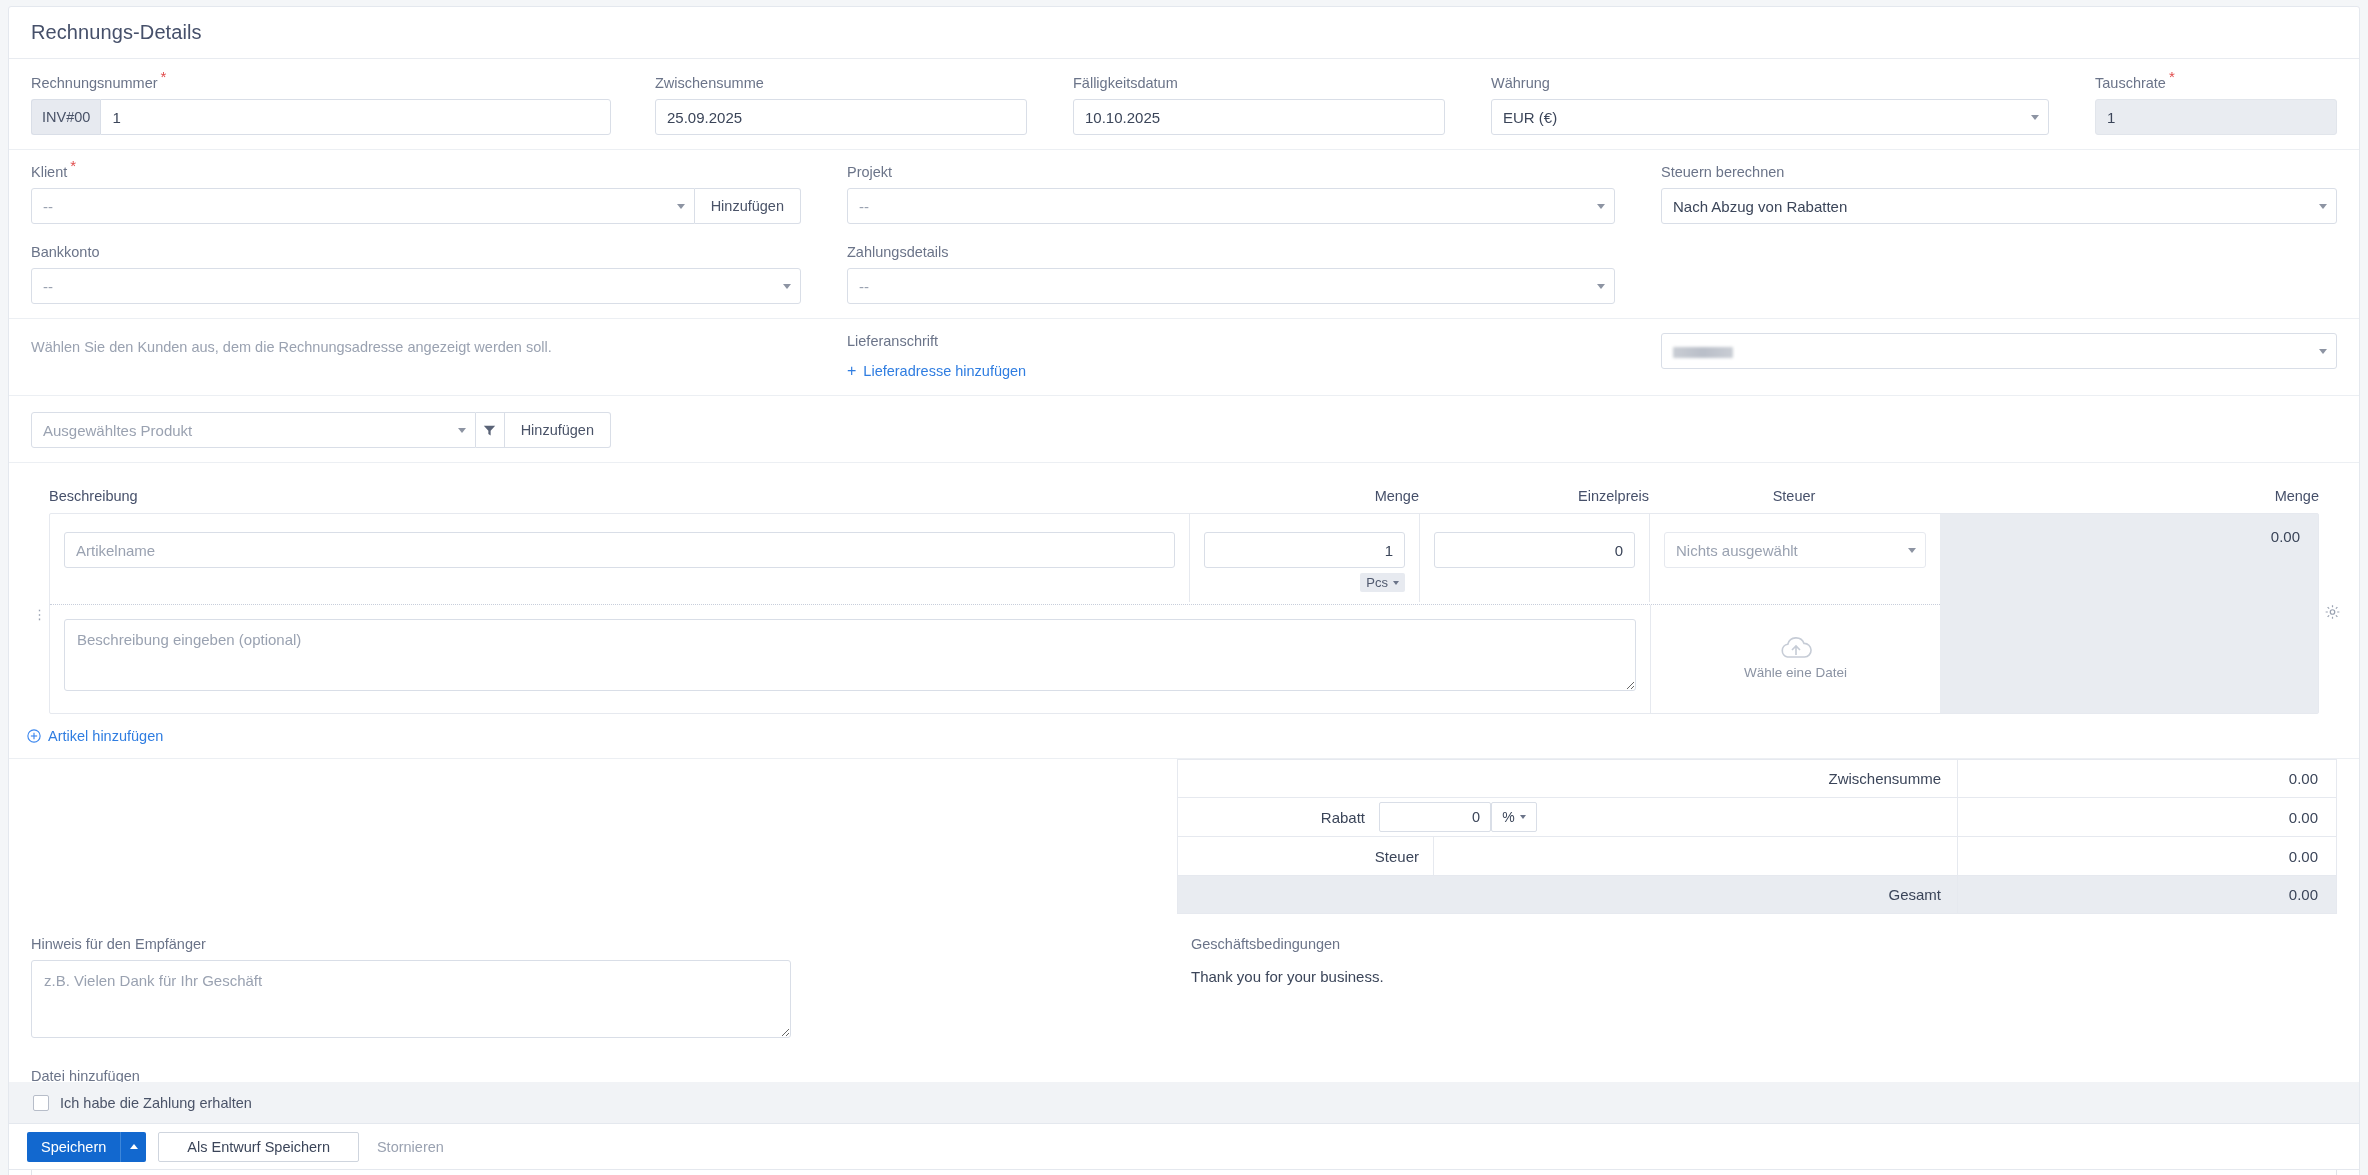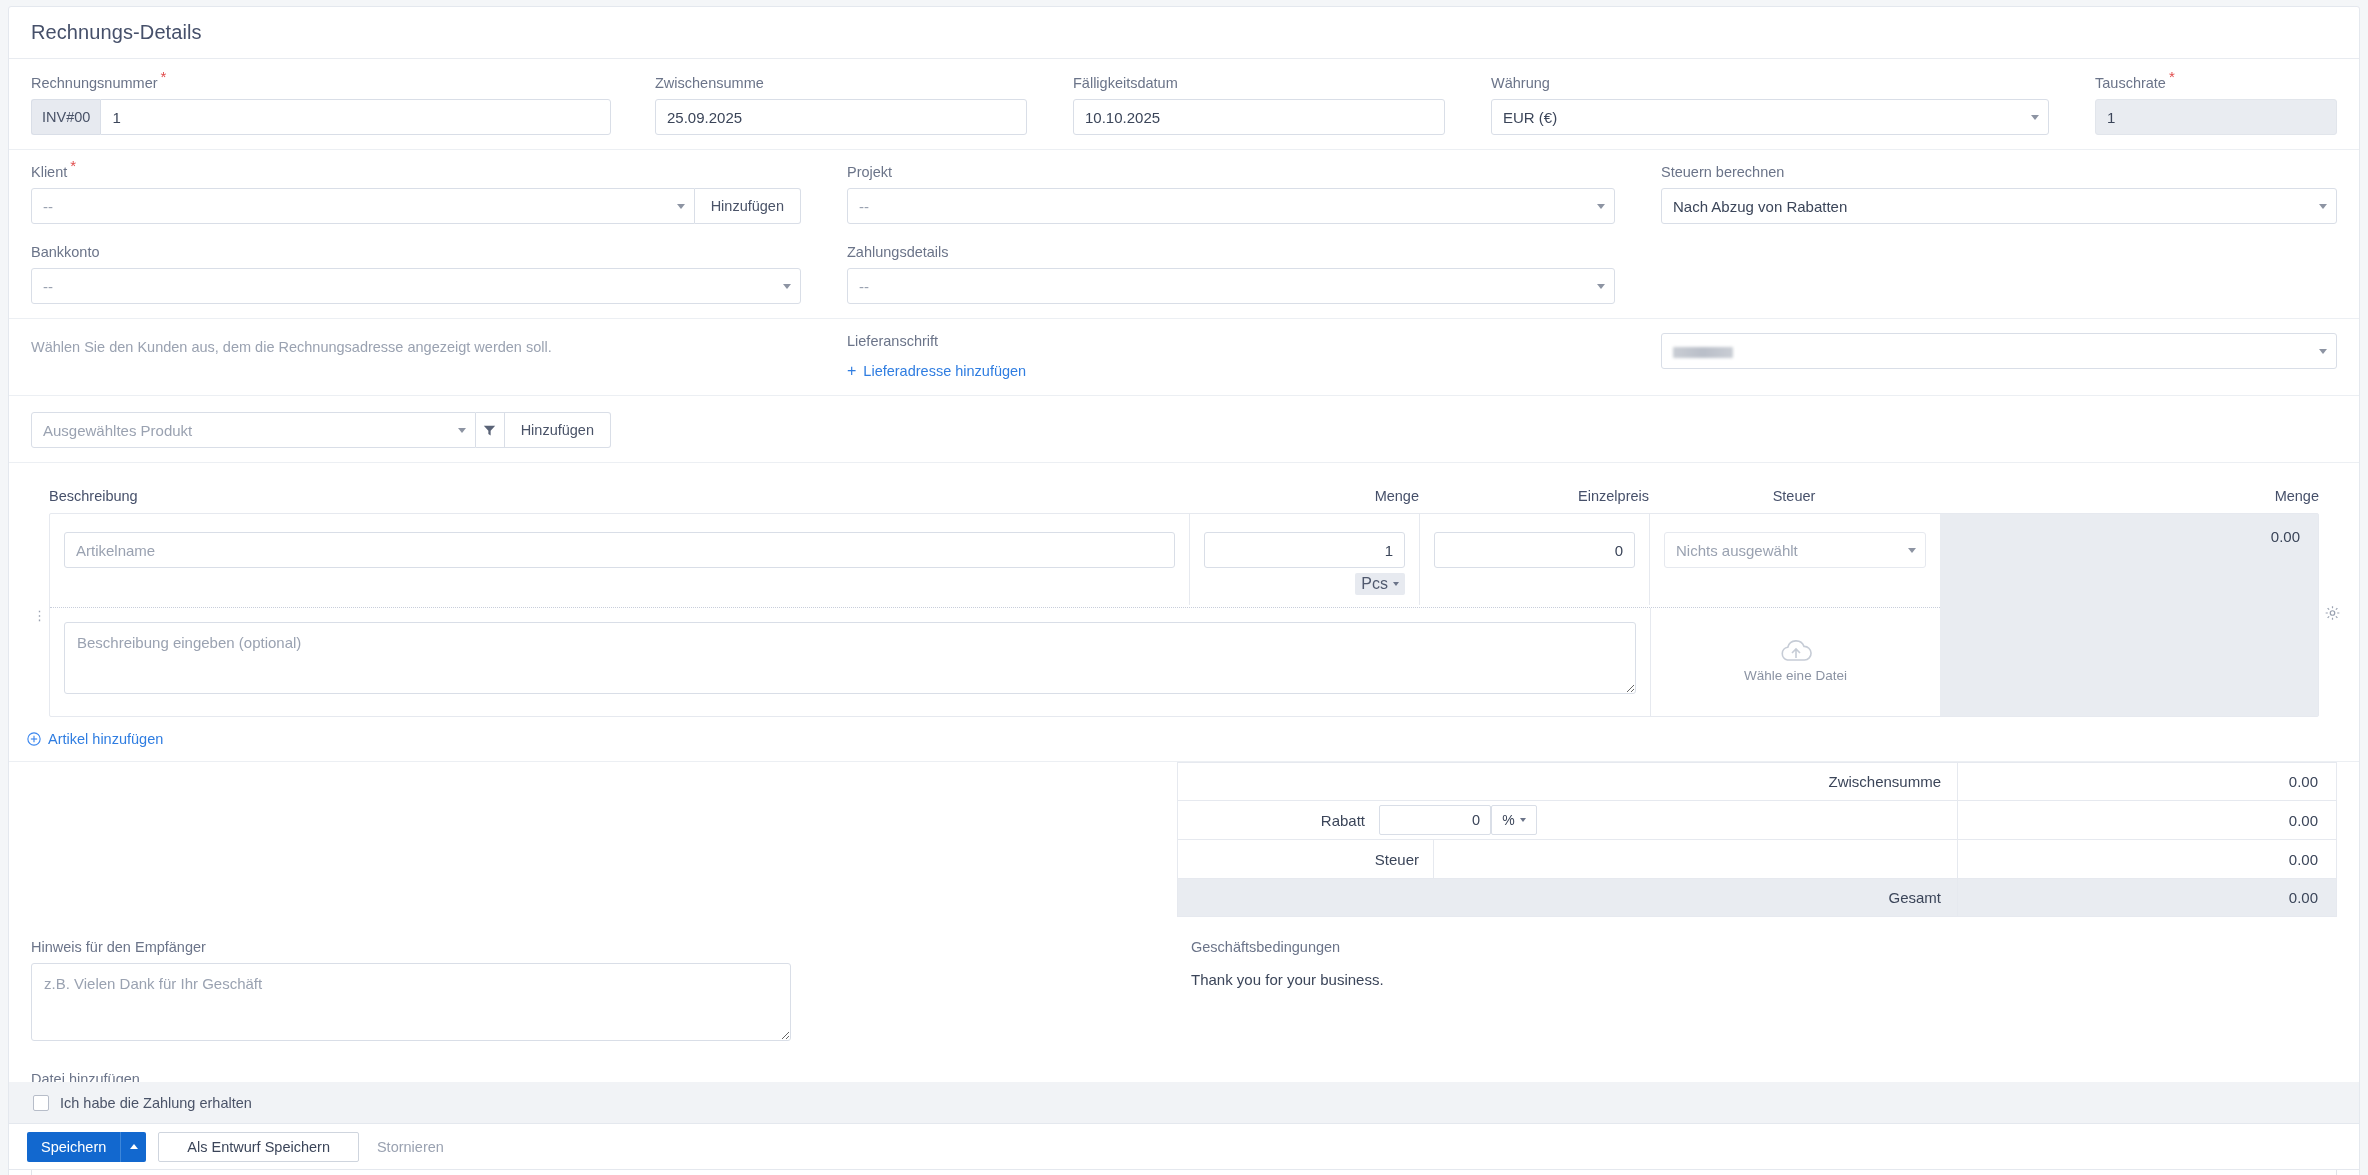--- a/index.html
+++ b/index.html
@@ -162,21 +162,21 @@
     color: #9aa2b1;
     cursor: pointer;
   }
 
   .dotted-sep { border-top: 1px dotted #c8cedb; }
 
   .unit-chip {
     display: inline-flex; align-items: center; gap: 5px;
     background: #e7eaf0;
     border-radius: 2px;
-    font-size: 16px;
+    font-size: 13px;
     color: #50596e;
     padding: 2px 6px;
   }
   .chev-sm {
     width: 0; height: 0;
     border-left: 3.5px solid transparent;
     border-right: 3.5px solid transparent;
     border-top: 4px solid #6b7489;
   }
 

